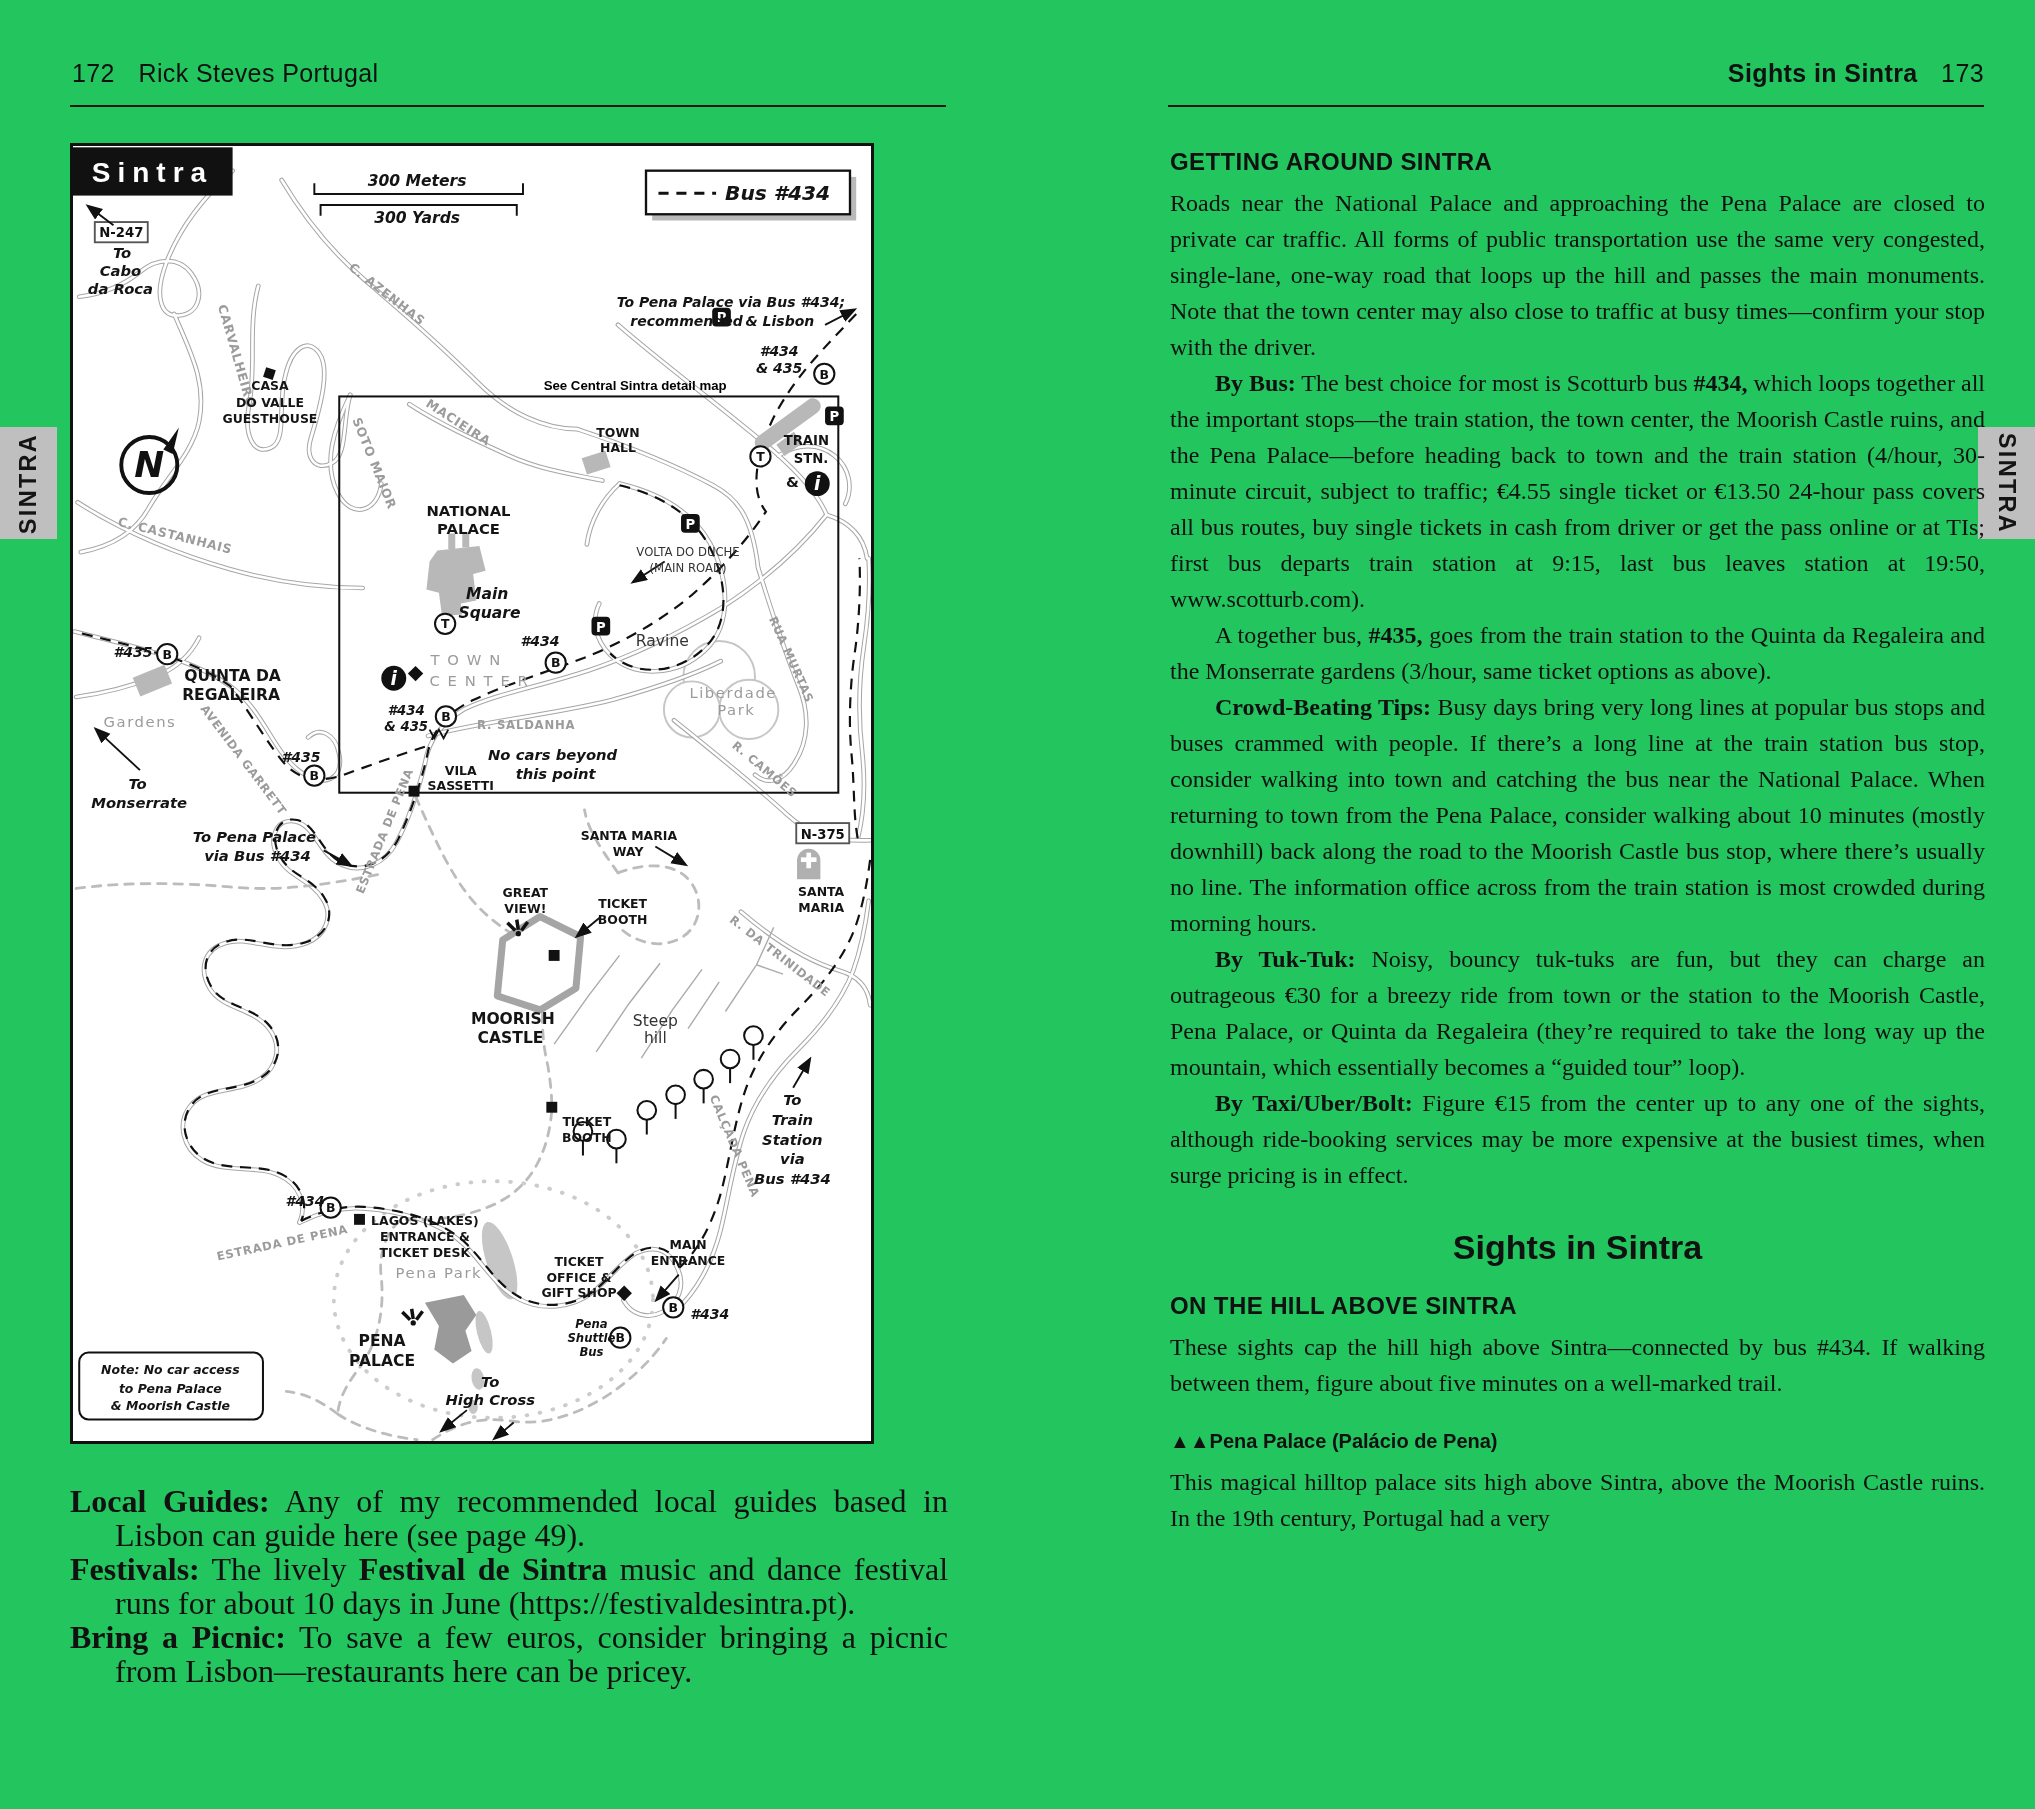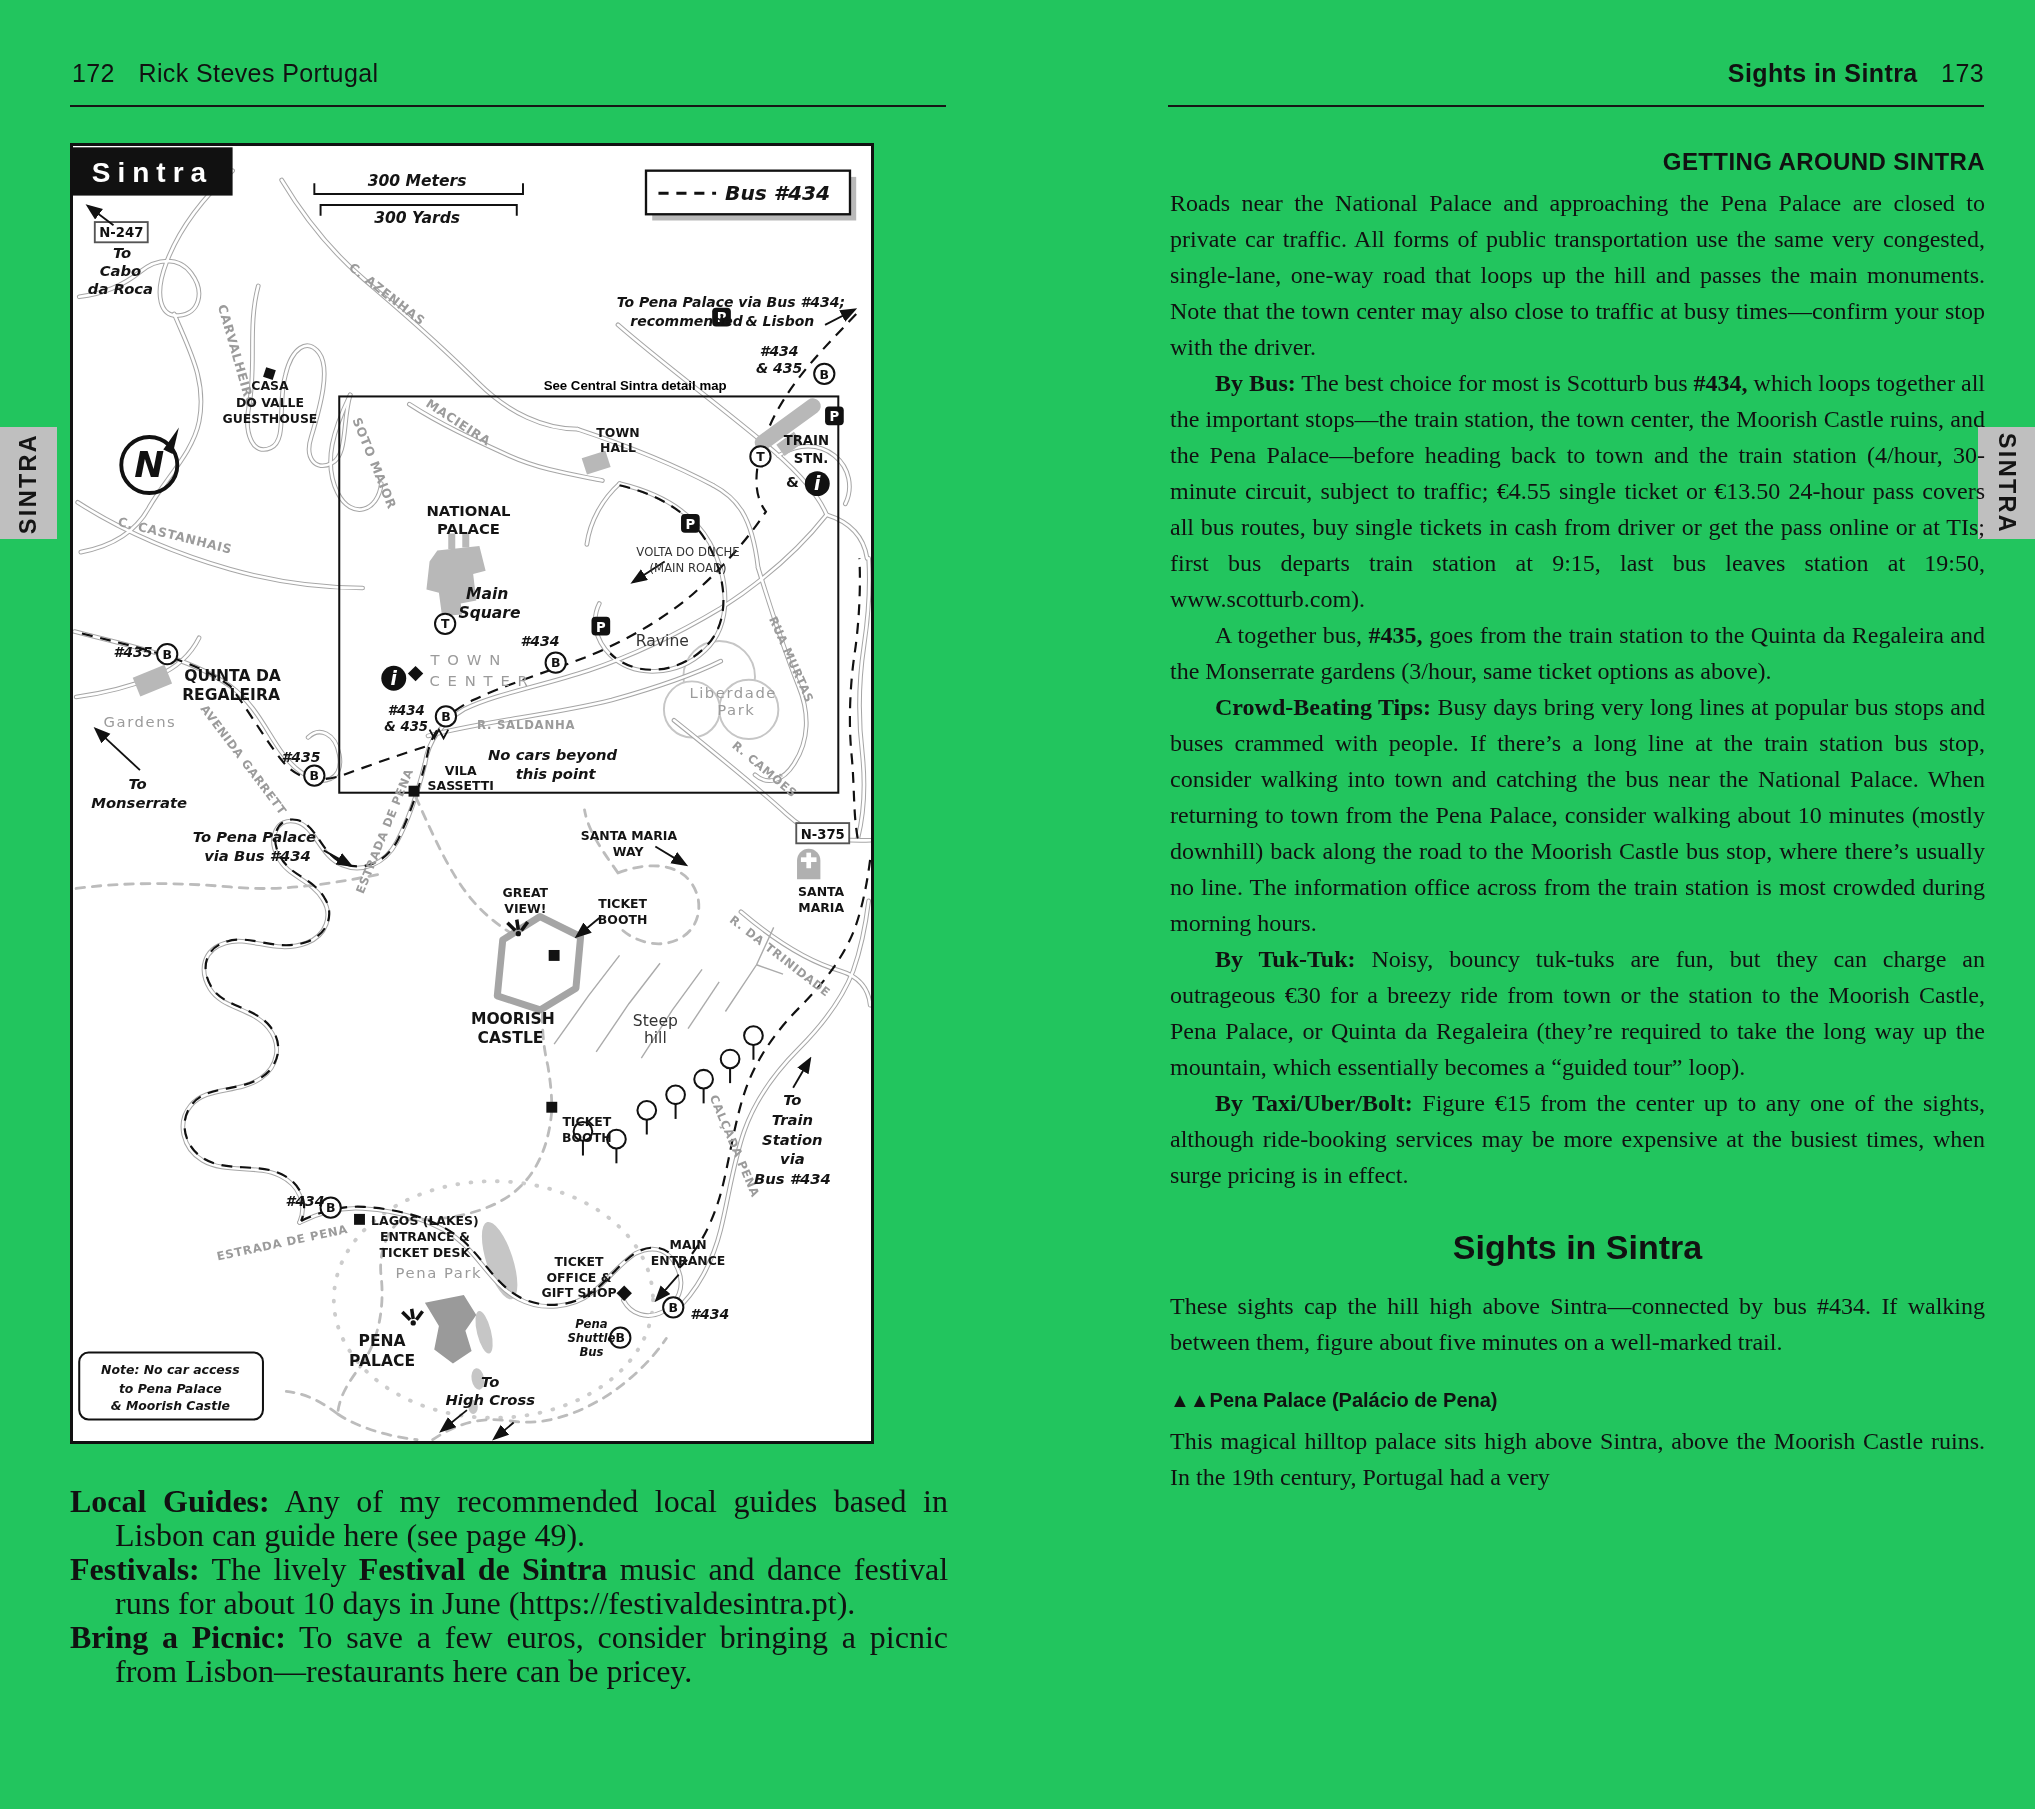--- a/index.html
+++ b/index.html
@@ -47,21 +47,21 @@
   
   .left-notes{position:absolute;left:70px;top:1484px;width:878px;font-size:32px;
               line-height:34px;text-align:justify;}
   .note-item{margin:0;padding-left:45px;text-indent:-45px;}
   
   .right-content{position:absolute;left:1170px;top:133px;width:815px;font-size:24px;
                  line-height:36px;text-align:justify;}
   .right-content p{margin:0;}
   .right-content p.indent{text-indent:45px;}
   h2.sec{font-family:"Liberation Sans",sans-serif;font-weight:700;font-size:24px;
-         letter-spacing:0.4px;margin:11px 0 4.7px 0;text-align:right;}
+         letter-spacing:0.4px;margin:11px 0 4.7px 0;text-align:left;}
   h1.big-title{font-family:"Liberation Sans",sans-serif;font-weight:700;font-size:34px;
                text-align:center;margin:36px 0 23.5px 0;}
   h3.sight{font-family:"Liberation Sans",sans-serif;font-weight:700;font-size:20px;
            margin:22px 0 4.7px 0;text-align:left;}
 </style>
 </head>
 <body>
 
 <div class="spread">
 
@@ -417,19 +417,20 @@
 
   <div class="right-content" id="right-content">
       <h2 class="sec">GETTING AROUND SINTRA</h2>
       <p class=""><span>Roads near the National Palace and approaching the Pena Palace are closed to private car traffic. All forms of public transportation use the same very congested, single-lane, one-way road that loops up the hill and passes the main monuments. Note that the town center may also close to traffic at busy times—confirm your stop with the driver.</span></p>
       <p class="indent"><b>By Bus:</b><span> The best choice for most is Scotturb bus </span><b>#434,</b><span> which loops together all the important stops—the train station, the town center, the Moorish Castle ruins, and the Pena Palace—before heading back to town and the train station (4/hour, 30-minute circuit, subject to traffic; €4.55 single ticket or €13.50 24-hour pass covers all bus routes, buy single tickets in cash from driver or get the pass online or at TIs; first bus departs train station at 9:15, last bus leaves station at 19:50, www.scotturb.com).</span></p>
       <p class="indent"><span>A together bus, </span><b>#435,</b><span> goes from the train station to the Quinta da Regaleira and the Monserrate gardens (3/hour, same ticket options as above).</span></p>
       <p class="indent"><b>Crowd-Beating Tips:</b><span> Busy days bring very long lines at popular bus stops and buses crammed with people. If there’s a long line at the train station bus stop, consider walking into town and catching the bus near the National Palace. When returning to town from the Pena Palace, consider walking about 10 minutes (mostly downhill) back along the road to the Moorish Castle bus stop, where there’s usually no line. The information office across from the train station is most crowded during morning hours.</span></p>
       <p class="indent"><b>By Tuk-Tuk:</b><span> Noisy, bouncy tuk-tuks are fun, but they can charge an outrageous €30 for a breezy ride from town or the station to the Moorish Castle, Pena Palace, or Quinta da Regaleira (they’re required to take the long way up the mountain, which essentially becomes a “guided tour” loop).</span></p>
       <p class="indent"><b>By Taxi/Uber/Bolt:</b><span> Figure €15 from the center up to any one of the sights, although ride-booking services may be more expensive at the busiest times, when surge pricing is in effect.</span></p>
       <h1 class="big-title">Sights in Sintra</h1>
+      <h2 class="sec">ON THE HILL ABOVE SINTRA</h2>
       <p class=""><span>These sights cap the hill high above Sintra—connected by bus #434. If walking between them, figure about five minutes on a well-marked trail.</span></p>
       <h3 class="sight">▲▲Pena Palace (Palácio de Pena)</h3>
       <p class=""><span>This magical hilltop palace sits high above Sintra, above the Moorish Castle ruins. In the 19th century, Portugal had a very</span></p>
     </div>
 
 </div>
 
 
 </body></html>

